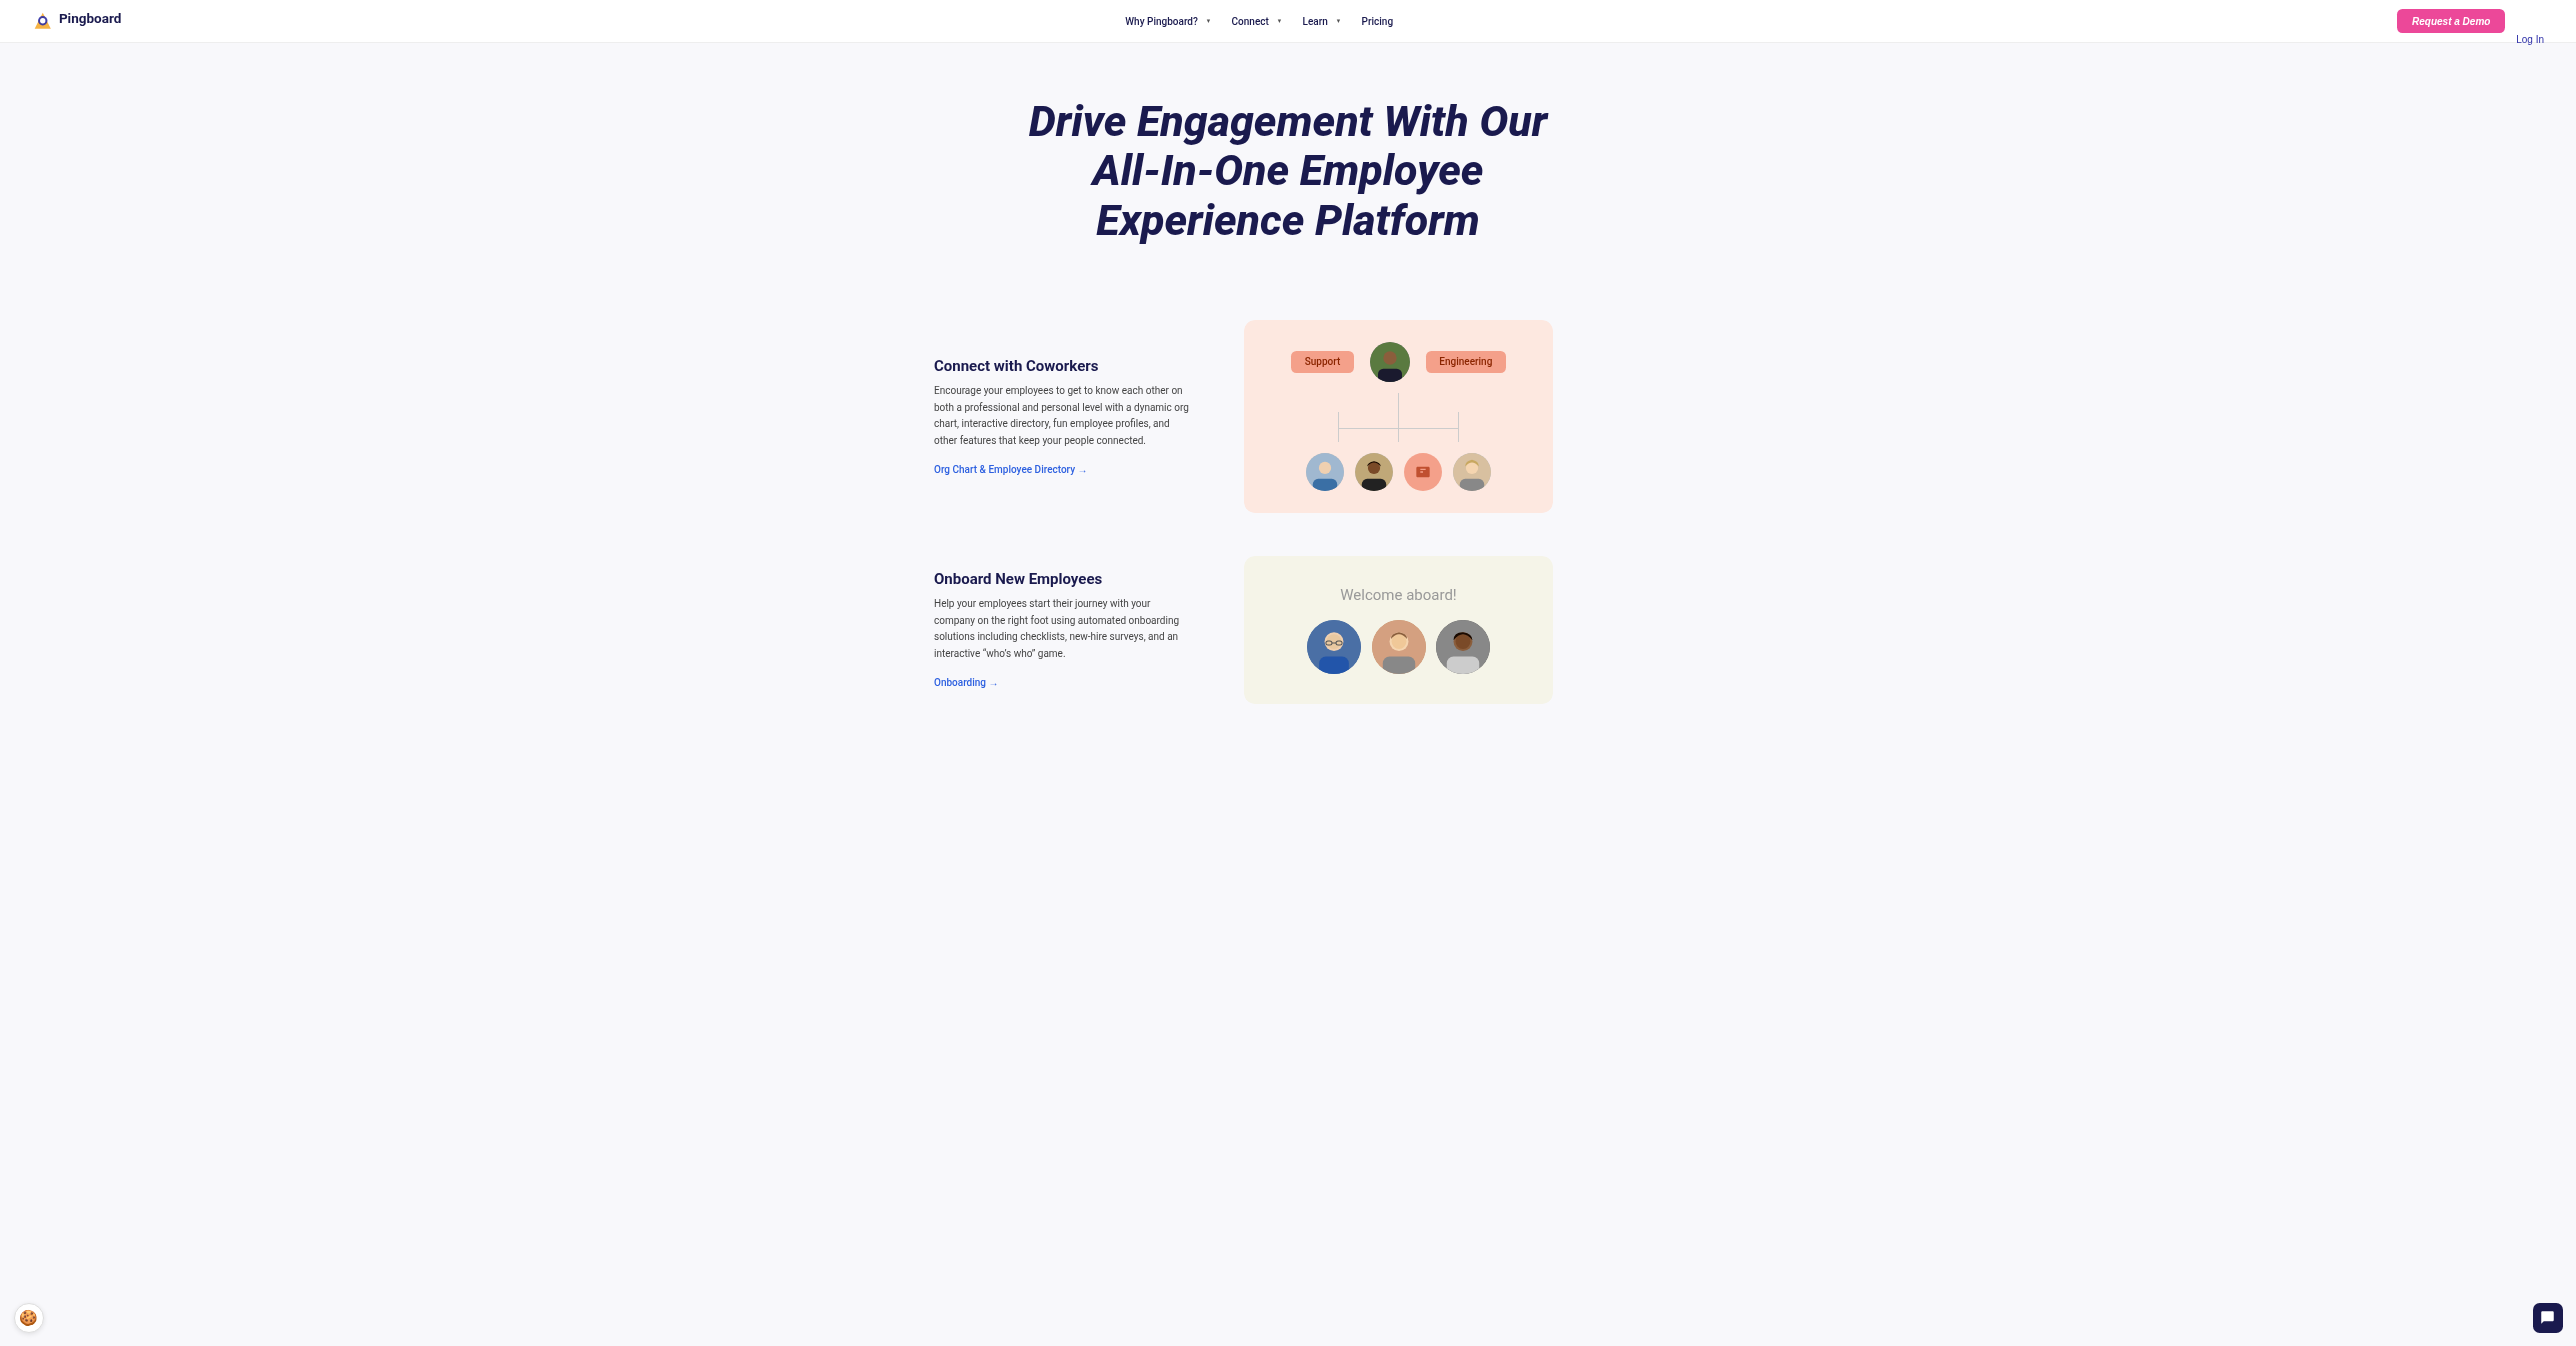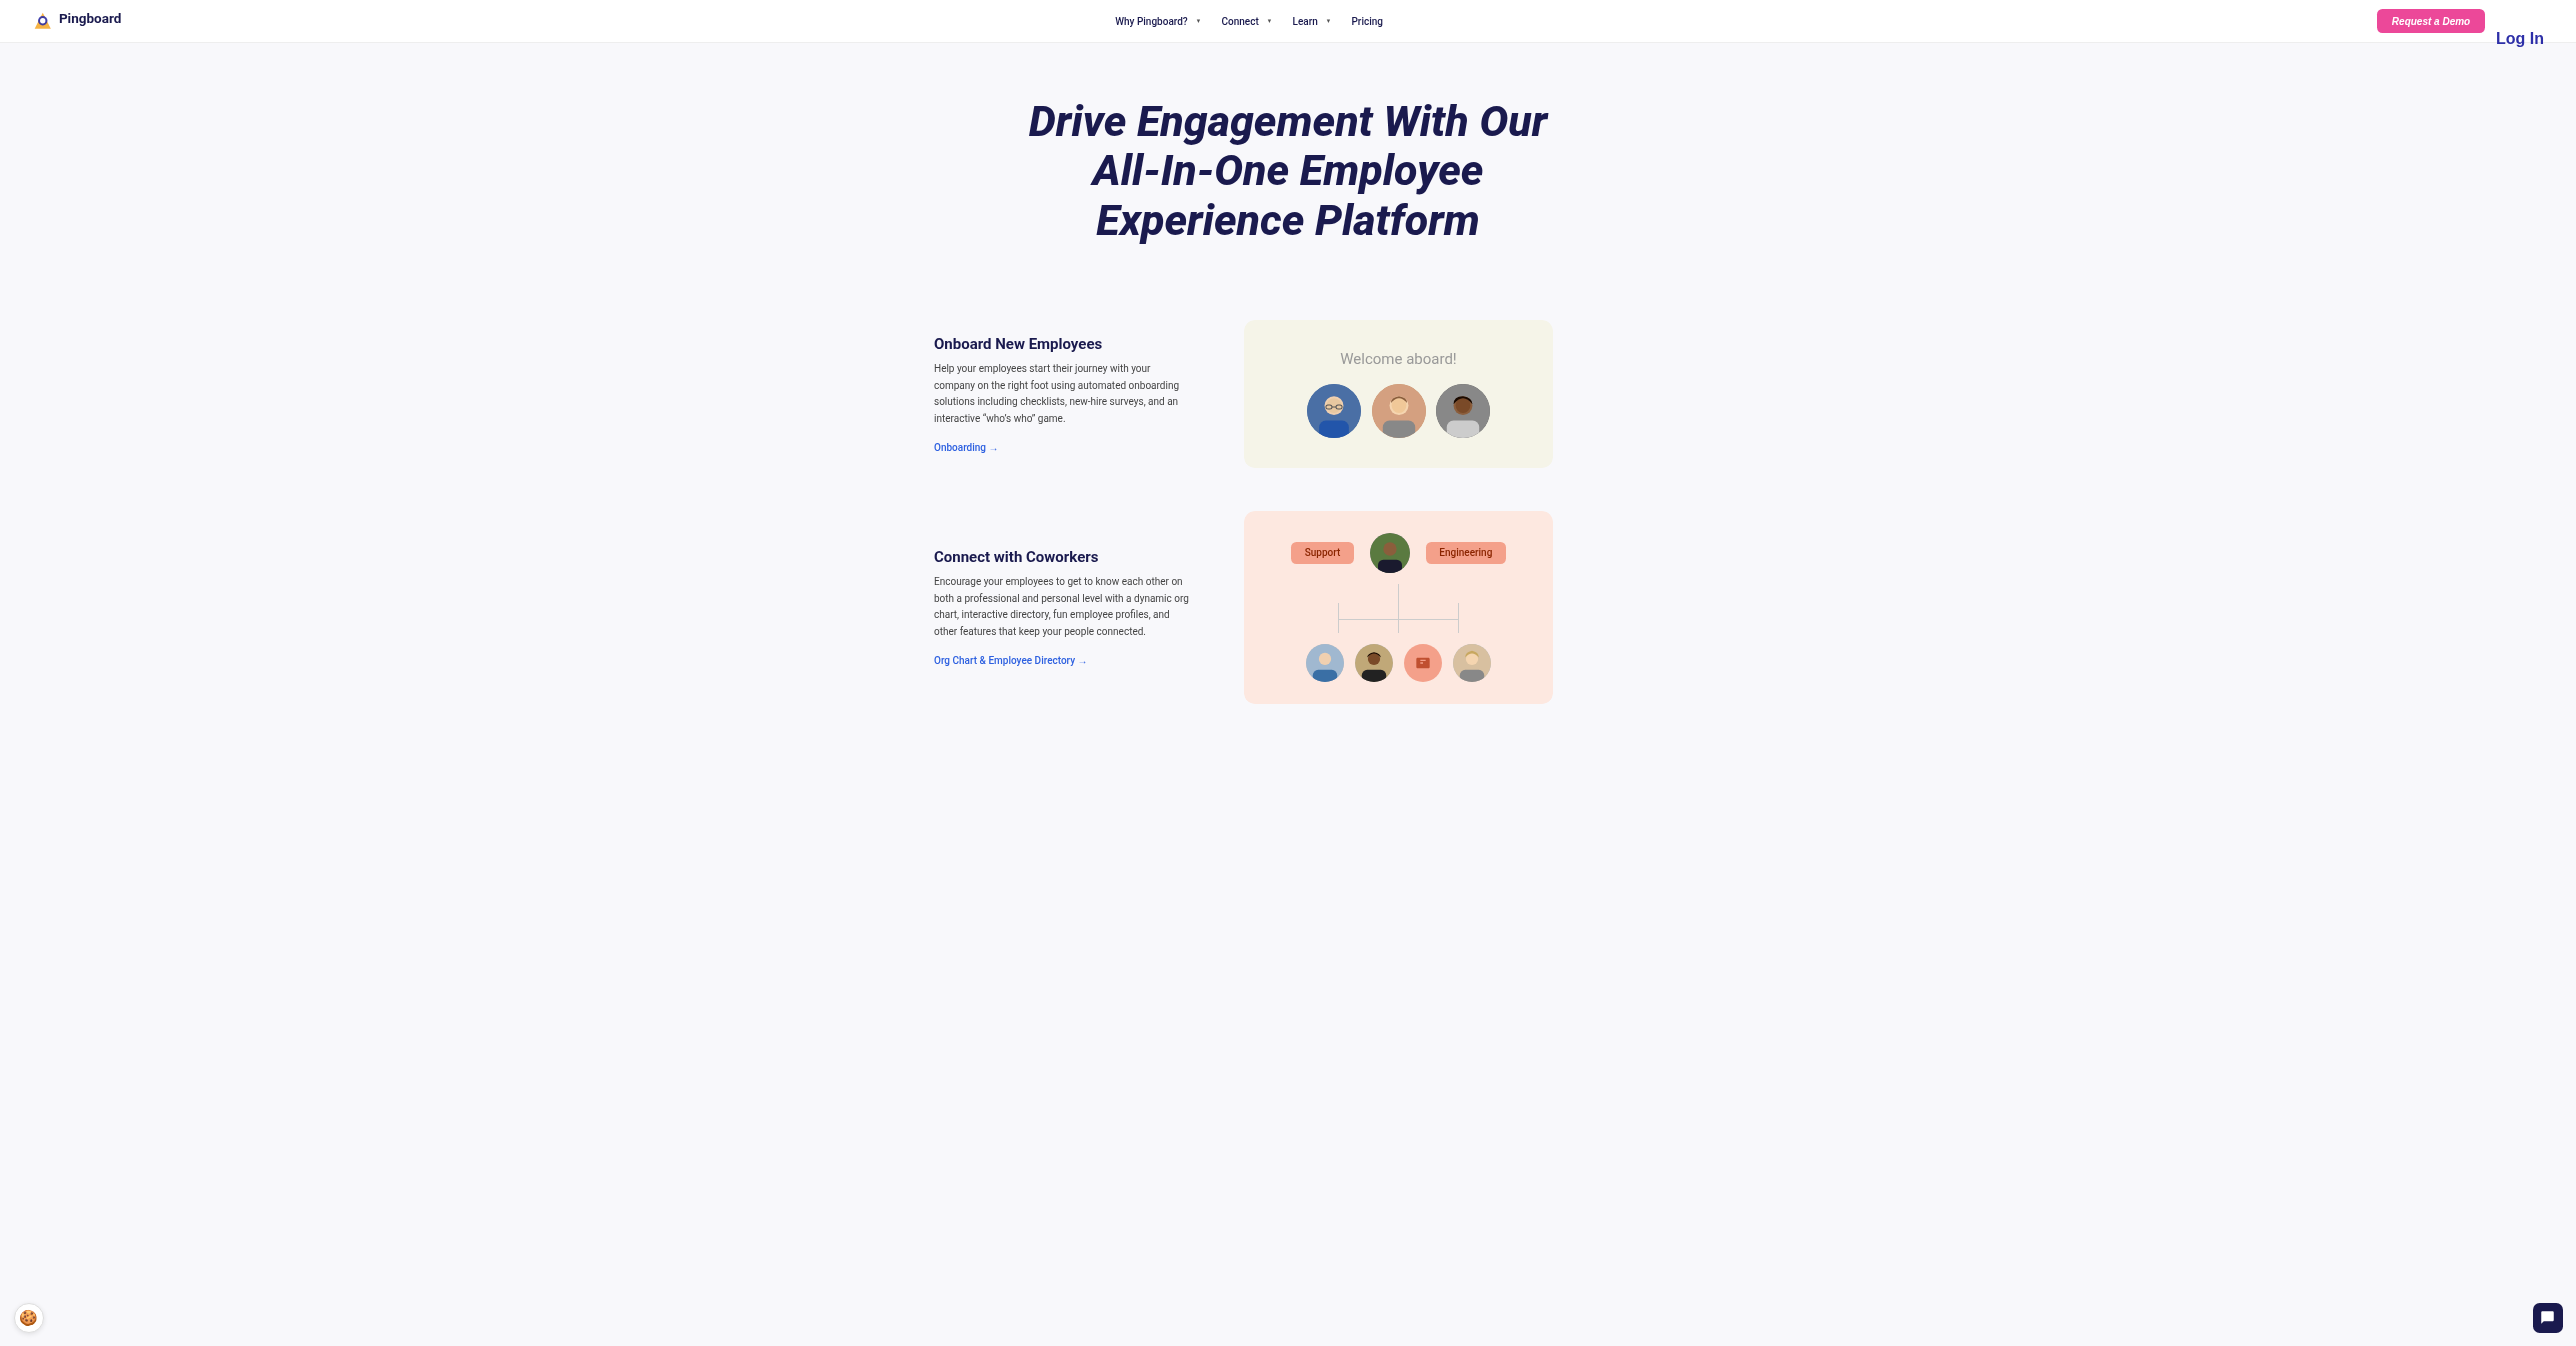--- a/index.html
+++ b/index.html
@@ -73,22 +73,22 @@
       padding: 6.7px 15px;
       font-size: 10px;
       font-weight: 600;
       cursor: pointer;
       font-style: italic;
     }
     .btn-login {
       background: transparent;
       color: #2d2fa8;
       border: none;
-      font-size: 16px;
-      font-weight: 700;
+      font-size: 10px;
+      font-weight: 400;
       cursor: pointer;
       margin-top: 36px;
     }
 
     
     .hero {
       text-align: center;
       padding: 54px 13.5px 40px;
       font-style: italic;
     }
@@ -335,20 +335,91 @@
 </nav>
 
 <section class="hero">
   <h1>Drive Engagement With Our All-In-One Employee Experience Platform</h1>
 </section>
 
 <section class="features">
 
   <div class="feature-row">
     <div class="feature-text">
+      <h2>Connect with Coworkers</h2>
+      <p>Encourage your employees to get to know each other on both a professional and personal level with a dynamic org chart, interactive directory, fun employee profiles, and other features that keep your people connected.</p>
+      <a href="#" class="feature-link">Org Chart &amp; Employee Directory →</a>
+    </div>
+    <div class="feature-visual">
+      <div class="org-card">
+
+        <div class="org-top-row">
+          <div class="org-dept-pill">Support</div>
+
+          <div class="org-avatar-mid">
+            <svg viewBox="0 0 60 60" width="40" height="40">
+              <circle cx="30" cy="30" r="30" fill="#5a7a40"></circle>
+              <circle cx="30" cy="24" r="10" fill="#8B5E3C"></circle>
+              <rect x="12" y="40" width="36" height="22" rx="8" fill="#1a1a2e"></rect>
+            </svg>
+          </div>
+          <div class="org-dept-pill">Engineering</div>
+        </div>
+
+        <div style="display:flex;flex-direction:column;align-items:center;">
+          <div class="org-connector"></div>
+          <div style="display:flex;width:121px;justify-content:space-between;">
+            <div class="org-v-line"></div>
+            <div class="org-v-line"></div>
+            <div class="org-v-line"></div>
+          </div>
+          <div style="height:1.3px;width:121px;background:#ccc;"></div>
+          <div style="display:flex;width:121px;justify-content:space-between;">
+            <div style="height:13.5px;width:1.3px;background:#ccc;"></div>
+            <div style="height:13.5px;width:1.3px;background:#ccc;"></div>
+            <div style="height:13.5px;width:1.3px;background:#ccc;"></div>
+          </div>
+        </div>
+
+        <div class="org-bottom-row">
+          <div class="org-small-avatar">
+            <svg viewBox="0 0 56 56" width="38" height="38">
+              <circle cx="28" cy="28" r="28" fill="#a0b8d0"></circle>
+              <circle cx="28" cy="22" r="9" fill="#f0d0b0"></circle>
+              <rect x="10" y="38" width="36" height="20" rx="8" fill="#3a6fa5"></rect>
+            </svg>
+          </div>
+          <div class="org-small-avatar">
+            <svg viewBox="0 0 56 56" width="38" height="38">
+              <circle cx="28" cy="28" r="28" fill="#c0a878"></circle>
+              <circle cx="28" cy="22" r="9" fill="#7a4a28"></circle>
+              <rect x="10" y="38" width="36" height="20" rx="8" fill="#222"></rect>
+              <path d="M18 20 Q28 8 38 20 Q38 14 28 12 Q18 14 18 20Z" fill="#1a0a00"></path>
+            </svg>
+          </div>
+          <div class="org-icon-placeholder">
+            <svg viewBox="0 0 24 24" width="16" height="16">
+              <path d="M20 4H4c-1.1 0-2 .9-2 2v12c0 1.1.9 2 2 2h16c1.1 0 2-.9 2-2V6c0-1.1-.9-2-2-2zm-8 9H8v-2h4v2zm4-4H8V7h8v2z" fill="#c05030"></path>
+            </svg>
+          </div>
+          <div class="org-small-avatar">
+            <svg viewBox="0 0 56 56" width="38" height="38">
+              <circle cx="28" cy="28" r="28" fill="#d8c0a0"></circle>
+              <circle cx="28" cy="22" r="9" fill="#f5d5b0"></circle>
+              <rect x="10" y="38" width="36" height="20" rx="8" fill="#888"></rect>
+              <path d="M18 20 Q28 8 38 20 Q38 12 28 10 Q18 12 18 20Z" fill="#c8a860"></path>
+            </svg>
+          </div>
+        </div>
+      </div>
+    </div>
+  </div>
+
+  <div class="feature-row">
+    <div class="feature-text">
       <h2>Onboard New Employees</h2>
       <p>Help your employees start their journey with your company on the right foot using automated onboarding solutions including checklists, new-hire surveys, and an interactive “who’s who” game.</p>
       <a href="#" class="feature-link">Onboarding →</a>
     </div>
     <div class="feature-visual">
       <div class="onboard-card">
         <span class="welcome-text">Welcome aboard!</span>
         <div class="avatar-row">
 
           <div class="avatar-circle man1">
@@ -383,91 +454,20 @@
               <circle cx="40" cy="32" r="11" fill="#7a4a28"></circle>
 
               <path d="M26 30 Q40 12 54 30 Q54 20 40 18 Q26 18 26 30Z" fill="#1a0a00"></path>
             </svg>
           </div>
         </div>
       </div>
     </div>
   </div>
 
-  <div class="feature-row">
-    <div class="feature-text">
-      <h2>Connect with Coworkers</h2>
-      <p>Encourage your employees to get to know each other on both a professional and personal level with a dynamic org chart, interactive directory, fun employee profiles, and other features that keep your people connected.</p>
-      <a href="#" class="feature-link">Org Chart &amp; Employee Directory →</a>
-    </div>
-    <div class="feature-visual">
-      <div class="org-card">
-
-        <div class="org-top-row">
-          <div class="org-dept-pill">Support</div>
-
-          <div class="org-avatar-mid">
-            <svg viewBox="0 0 60 60" width="40" height="40">
-              <circle cx="30" cy="30" r="30" fill="#5a7a40"></circle>
-              <circle cx="30" cy="24" r="10" fill="#8B5E3C"></circle>
-              <rect x="12" y="40" width="36" height="22" rx="8" fill="#1a1a2e"></rect>
-            </svg>
-          </div>
-          <div class="org-dept-pill">Engineering</div>
-        </div>
-
-        <div style="display:flex;flex-direction:column;align-items:center;">
-          <div class="org-connector"></div>
-          <div style="display:flex;width:121px;justify-content:space-between;">
-            <div class="org-v-line"></div>
-            <div class="org-v-line"></div>
-            <div class="org-v-line"></div>
-          </div>
-          <div style="height:1.3px;width:121px;background:#ccc;"></div>
-          <div style="display:flex;width:121px;justify-content:space-between;">
-            <div style="height:13.5px;width:1.3px;background:#ccc;"></div>
-            <div style="height:13.5px;width:1.3px;background:#ccc;"></div>
-            <div style="height:13.5px;width:1.3px;background:#ccc;"></div>
-          </div>
-        </div>
-
-        <div class="org-bottom-row">
-          <div class="org-small-avatar">
-            <svg viewBox="0 0 56 56" width="38" height="38">
-              <circle cx="28" cy="28" r="28" fill="#a0b8d0"></circle>
-              <circle cx="28" cy="22" r="9" fill="#f0d0b0"></circle>
-              <rect x="10" y="38" width="36" height="20" rx="8" fill="#3a6fa5"></rect>
-            </svg>
-          </div>
-          <div class="org-small-avatar">
-            <svg viewBox="0 0 56 56" width="38" height="38">
-              <circle cx="28" cy="28" r="28" fill="#c0a878"></circle>
-              <circle cx="28" cy="22" r="9" fill="#7a4a28"></circle>
-              <rect x="10" y="38" width="36" height="20" rx="8" fill="#222"></rect>
-              <path d="M18 20 Q28 8 38 20 Q38 14 28 12 Q18 14 18 20Z" fill="#1a0a00"></path>
-            </svg>
-          </div>
-          <div class="org-icon-placeholder">
-            <svg viewBox="0 0 24 24" width="16" height="16">
-              <path d="M20 4H4c-1.1 0-2 .9-2 2v12c0 1.1.9 2 2 2h16c1.1 0 2-.9 2-2V6c0-1.1-.9-2-2-2zm-8 9H8v-2h4v2zm4-4H8V7h8v2z" fill="#c05030"></path>
-            </svg>
-          </div>
-          <div class="org-small-avatar">
-            <svg viewBox="0 0 56 56" width="38" height="38">
-              <circle cx="28" cy="28" r="28" fill="#d8c0a0"></circle>
-              <circle cx="28" cy="22" r="9" fill="#f5d5b0"></circle>
-              <rect x="10" y="38" width="36" height="20" rx="8" fill="#888"></rect>
-              <path d="M18 20 Q28 8 38 20 Q38 12 28 10 Q18 12 18 20Z" fill="#c8a860"></path>
-            </svg>
-          </div>
-        </div>
-      </div>
-    </div>
-  </div>
-
 </section>
 
 <div class="cookie-badge">🍪</div>
 
 <div class="chat-badge">
   <svg viewBox="0 0 24 24" width="15" height="15" fill="white">
     <path d="M20 2H4c-1.1 0-2 .9-2 2v18l4-4h14c1.1 0 2-.9 2-2V4c0-1.1-.9-2-2-2z"></path>
   </svg>
 </div>
 

